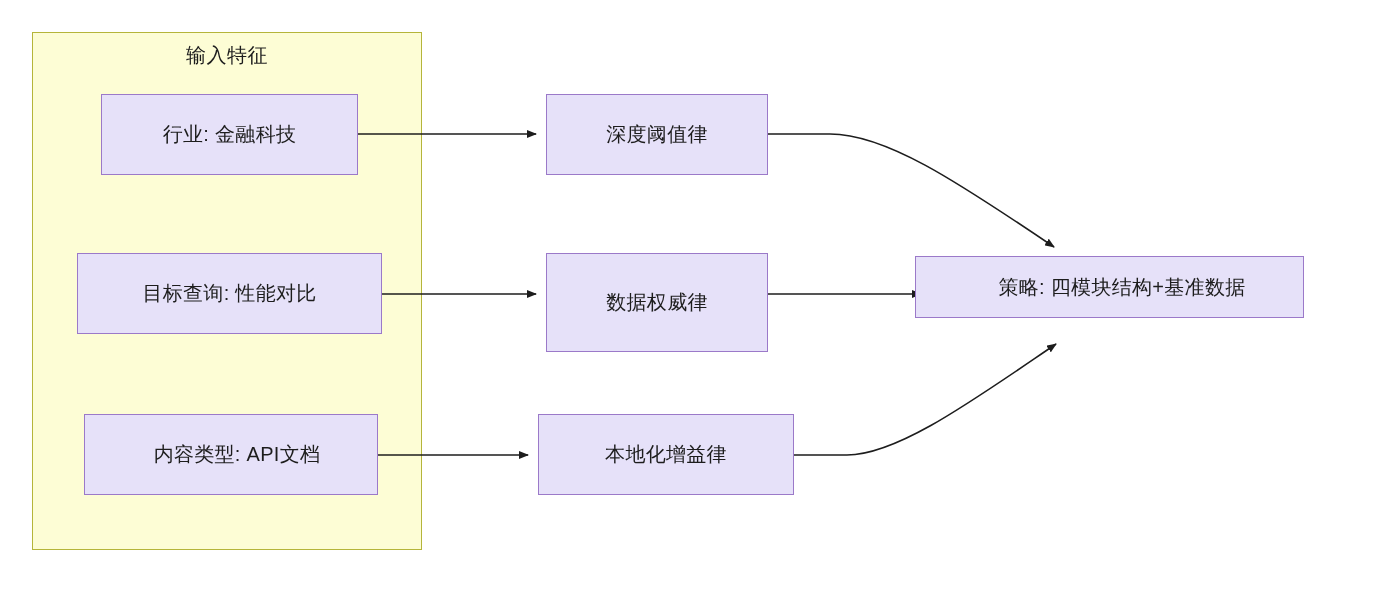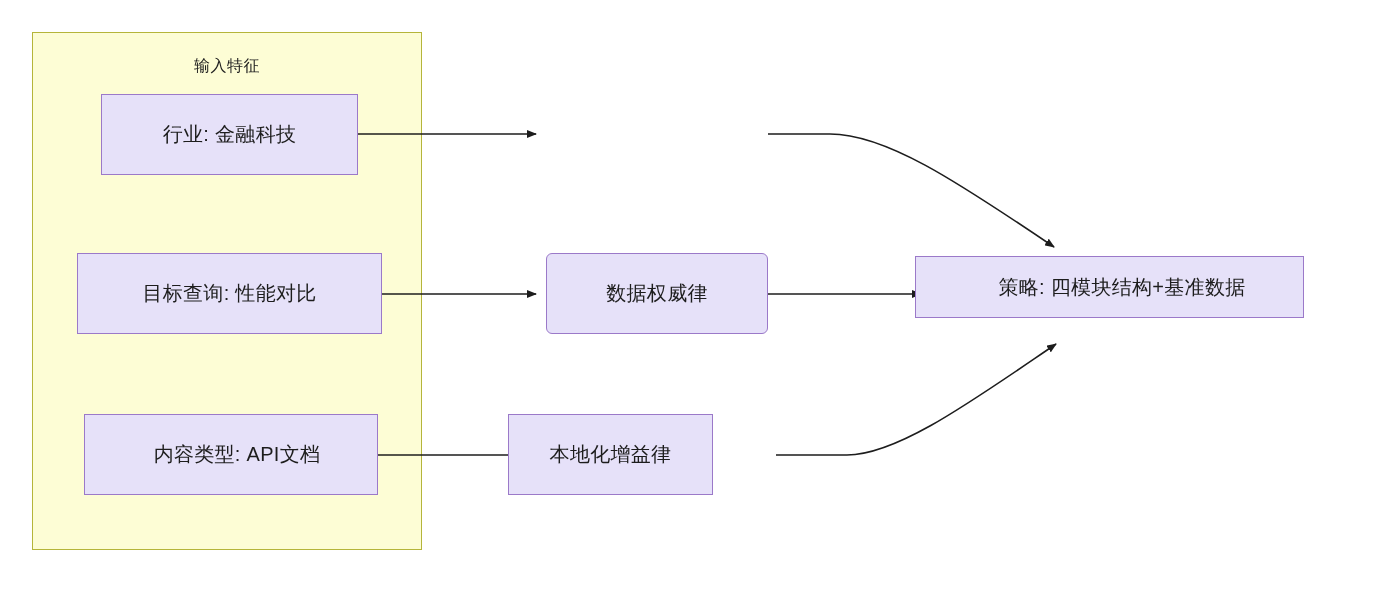--- a/index.html
+++ b/index.html
@@ -27,25 +27,24 @@
     background: #fdfdd5;
     border: 1.5px solid #b5b53a;
     box-sizing: border-box;
   }
   .group-title {
     position: absolute;
     top: 10px;
     left: 0;
     width: 100%;
     text-align: center;
-    font-size: 16px;
+    font-size: 20px;
     color: #1d1d1d;
     letter-spacing: 0.5px;
     line-height: 1.2;
-    margin-top: 13px;
   }
 
   .node {
     position: absolute;
     background: #e6e1f9;
     border: 1.6px solid #9b79c9;
     box-sizing: border-box;
     display: flex;
     align-items: center;
     justify-content: center;
@@ -60,22 +59,22 @@
   #group-match   { left: 498px; top: 32px;  width: 319px; height: 518px; }
   #group-output  { left: 891px; top: 55px;  width: 471px; height: 429px; }
 
   
   #node-industry { left: 101px; top: 94px;  width: 257px; height: 81px; text-align: right; }
   #node-query    { left: 77px;  top: 253px; width: 305px; height: 81px; }
   #node-content  { left: 84px;  top: 414px; width: 294px; height: 81px; padding-left: 12px; }
 
   
   #node-law-depth { left: 546px; top: 94px;  width: 222px; height: 81px; }
-  #node-law-auth  { left: 546px; top: 253px; width: 222px; height: 81px; border-radius: 6px; }
-  #node-law-local { left: 508px; top: 414px; width: 205px; height: 81px; }
+  #node-law-auth  { left: 546px; top: 253px; width: 222px; height: 99px; }
+  #node-law-local { left: 538px; top: 414px; width: 256px; height: 81px; }
 
   
   #node-strategy  { left: 915px; top: 256px; width: 389px; height: 62px; padding-left: 25px; }
 
   #edges {
     position: absolute;
     left: 0; top: 0;
     width: 1400px;
     height: 589px;
     pointer-events: none;
@@ -114,18 +113,19 @@
 
     <path class="edge-path" marker-end="url(#arrowhead)" d="M768,294 L921,294"></path>
 
     <path class="edge-path" marker-end="url(#arrowhead)" d="M776,455 L847,455 C898,455 975,399 1056,344"></path>
   </svg>
 
   <div class="node" id="node-industry">行业: 金融科技</div>
   <div class="node" id="node-query">目标查询: 性能对比</div>
   <div class="node" id="node-content">内容类型: API文档</div>
 
+  <div class="node" id="node-law-depth">深度阈值律</div>
   <div class="node" id="node-law-auth">数据权威律</div>
   <div class="node" id="node-law-local">本地化增益律</div>
 
   <div class="node" id="node-strategy">策略: 四模块结构+基准数据</div>
 
 </div>
 
 </body></html>

